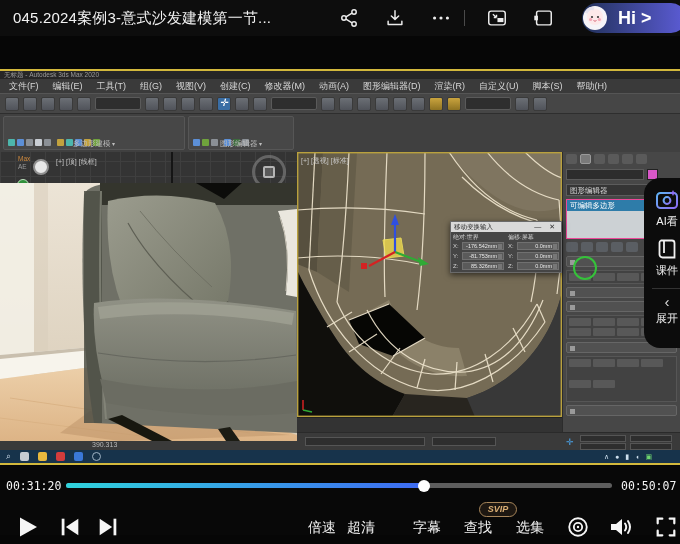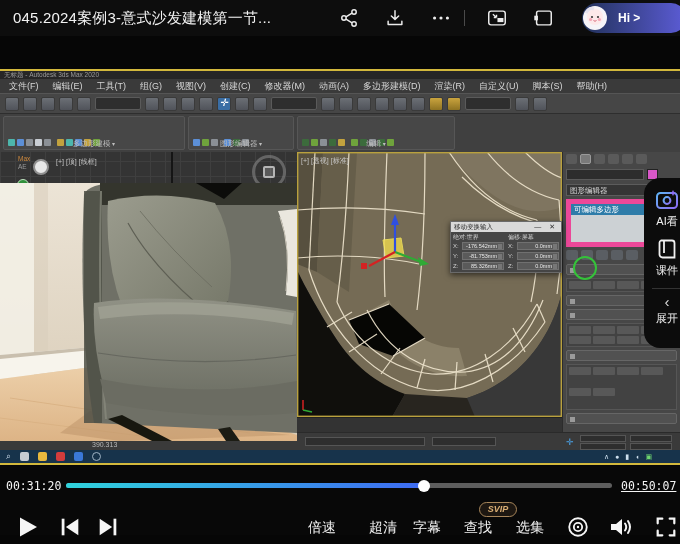--- a/index.html
+++ b/index.html
@@ -8,21 +8,21 @@
          font-family:"Liberation Sans",sans-serif;color:#e8e8e8;}
   .abs{position:absolute;}
 
   
   #top-bar{left:0;top:0;width:680px;height:36px;background:#0d0d0d;z-index:60;}
   #vid-title{left:13px;top:9px;font-size:15px;color:#f2f2f2;letter-spacing:.2px;white-space:nowrap;}
   .tb-ic{top:7px;width:22px;height:22px;cursor:pointer;}
   .tb-div{left:464px;top:10px;width:1px;height:16px;background:#4a4a4a;}
   #assistant-pill{left:582px;top:3px;width:104px;height:30px;border-radius:15px;
       background:linear-gradient(90deg,#21315a,#5c5cd6);display:flex;align-items:center;z-index:61;}
-  #assistant-pill .hi{font-size:12px;font-weight:bold;color:#fff;margin-left:10px;text-align:right;}
+  #assistant-pill .hi{font-size:18px;font-weight:bold;color:#fff;margin-left:10px;text-align:right;}
 
   
   #max-window{left:0;top:69px;width:680px;height:396px;background:#3d3d3d;
       border-top:2px solid #d2b83c;border-bottom:2px solid #d2b83c;z-index:10;}
   #mx-titlebar{left:0;top:0;width:680px;height:8px;background:#262626;font-size:6.5px;color:#9a9a9a;
       line-height:8px;padding-left:4px;white-space:nowrap;}
   #mx-menubar{left:0;top:8px;width:680px;height:14px;background:#3a3a3a;display:flex;align-items:center;
       padding:0 4px;gap:4px;}
   #mx-menubar span{font-size:9px;color:#d6d6d6;padding:0 5px;white-space:nowrap;}
   #mx-toolbar{left:0;top:22px;width:680px;height:20px;background:#464646;display:flex;align-items:center;
@@ -68,21 +68,21 @@
   #cmd-panel{left:562px;top:81px;width:118px;height:298px;background:#474747;border-left:1px solid #2c2c2c;
       padding:2px 3px;}
   .cp-tabs{display:flex;gap:3px;height:11px;margin-bottom:3px;}
   .cp-tab{width:11px;height:10px;background:#5a5a5a;border-radius:2px;}
   .cp-tab.on{background:#7a7a7a;border:1px solid #9a9a9a;}
   .cp-name-row{display:flex;gap:3px;align-items:center;height:13px;margin-bottom:3px;}
   .cp-name{width:78px;height:11px;background:#2d2d2d;border:1px solid #5a5a5a;}
   .cp-swatch{width:11px;height:11px;background:#d857c8;border:1px solid #222;}
   .cp-drop{height:12px;background:#353535;border:1px solid #5c5c5c;font-size:7.5px;color:#d8d8d8;
       line-height:11px;padding:0 3px;display:flex;justify-content:space-between;margin-bottom:3px;}
-  .cp-stack{height:48px;background:#ccd1d4;border:5px solid #ec4899;margin-bottom:3px;}
+  .cp-stack{height:40px;background:#ccd1d4;border:1px solid #ec4899;margin-bottom:3px;}
   .cp-stack .sel-row{height:11px;background:#2e7ca9;color:#fff;font-size:7.5px;line-height:11px;
       padding-left:3px;white-space:nowrap;overflow:hidden;}
   .cp-btnrow{display:flex;gap:3px;margin-bottom:4px;}
   .cp-btn{width:12px;height:10px;background:#5a5e63;border-radius:2px;}
   .rollout{height:11px;background:#515151;border:1px solid #666;border-radius:2px;margin-bottom:3px;
       position:relative;}
   .rollout::before{content:"";position:absolute;left:3px;top:3px;width:5px;height:5px;background:#9a9a9a;}
   .cp-box{background:#424242;border:1px solid #565656;margin-bottom:3px;display:flex;flex-wrap:wrap;
       gap:2px;padding:2px;}
   .cp-chip{width:22px;height:8px;background:#585858;border-radius:1px;}
@@ -125,21 +125,21 @@
   #ai-panel{left:644px;top:178px;width:46px;height:170px;background:#0c0c0c;border-radius:16px 0 0 16px;
       z-index:70;display:flex;flex-direction:column;align-items:center;padding-top:10px;}
   #ai-panel .lbl{font-size:11px;color:#f0f0f0;margin:2px 0 8px 0;}
   #ai-divider{width:30px;height:1px;background:#333;margin:2px 0 6px 0;}
   #expand-chevron{font-size:15px;color:#dcdcdc;line-height:14px;}
 
   
   #bottom-bar{left:0;top:466px;width:680px;height:69px;background:#080808;z-index:60;}
   .ptime{top:13px;font-size:11.5px;color:#f5f5f5;font-family:"DejaVu Sans Mono",monospace;}
   #time-cur{left:6px;}
-  #time-total{left:621px;text-decoration:underline;}
+  #time-total{left:621px;}
   #progress-track{left:66px;top:17px;width:546px;height:5px;border-radius:3px;background:#5d5d5d;}
   #progress-fill{left:0;top:0;height:5px;border-radius:3px;width:65.5%;
       background:linear-gradient(90deg,#2fd3dc,#3e6af2);}
   #progress-dot{left:calc(65.5% - 6px);top:-3.5px;width:12px;height:12px;border-radius:50%;background:#fff;}
   .ctl{top:48px;height:26px;cursor:pointer;}
   .ctl-txt{font-size:14px;color:#f2f2f2;line-height:26px;text-align:center;width:38px;cursor:pointer;}
   #svip-badge{left:479px;top:36px;width:38px;height:15px;border:1px solid #a8865a;border-radius:8px;
       background:#1d1711;color:#d9ae74;font-size:9px;font-style:italic;font-weight:bold;text-align:center;
       line-height:13px;z-index:61;}
 </style>
@@ -154,21 +154,21 @@
     </div>
     <div id="mx-menubar" class="abs">
       <span>文件(F)</span>
       <span>编辑(E)</span>
       <span>工具(T)</span>
       <span>组(G)</span>
       <span>视图(V)</span>
       <span>创建(C)</span>
       <span>修改器(M)</span>
       <span>动画(A)</span>
-      <span>多边形建模(D)</span>
+      <span>图形编辑器(D)</span>
       <span>渲染(R)</span>
       <span>自定义(U)</span>
       <span>脚本(S)</span>
       <span>帮助(H)</span>
     </div>
 
     <div id="mx-toolbar" class="abs">
       <i class="mtool"></i>
       <i class="mtool"></i>
       <i class="mtool"></i>
@@ -199,25 +199,20 @@
     <div id="mx-ribbon" class="abs">
       <div class="rgroup" style="width:182px">
         <i class="chip c-teal"></i><i class="chip c-blue"></i><i class="chip c-gray"></i><i class="chip c-wht"></i><i class="chip c-gray"></i>
         <i class="chip c-gold"></i><i class="chip c-teal"></i><i class="chip c-blue"></i><i class="chip c-gold"></i><i class="chip c-green"></i>
         <div class="rlabel">多边形建模</div>
       </div>
       <div class="rgroup" style="width:106px">
         <i class="chip c-blue"></i><i class="chip c-green"></i><i class="chip c-gray"></i>
         <i class="chip c-blue"></i><i class="chip c-dkg"></i><i class="chip c-gray"></i>
         <div class="rlabel">图形编辑器</div>
-      </div>
-      <div class="rgroup" style="width:158px">
-        <i class="chip c-dkg"></i><i class="chip c-green"></i><i class="chip c-gray"></i><i class="chip c-dkg"></i><i class="chip c-gold"></i>
-        <i class="chip c-green"></i><i class="chip c-dkg"></i><i class="chip c-gray"></i><i class="chip c-dkg"></i><i class="chip c-green"></i>
-        <div class="rlabel">编辑</div>
       </div>
     </div>
 
     <div id="vp-left" class="abs"></div>
     <div id="vp-divider" class="abs"></div>
     <div class="abs vp-label" style="left:56px;top:86px">[+] [顶] [线框]</div>
     <div class="abs mini-badge" style="left:18px;top:84px">Max</div>
     <div class="abs mini-badge" style="left:18px;top:92px;color:#9a9a9a">AE</div>
     <div id="ic-bucket" class="abs"></div>
     <div id="ic-greenball" class="abs"></div>
@@ -550,21 +545,21 @@
     <svg class="abs ctl" style="left:58px;width:24px" viewBox="0 0 26 26">
       <rect x="4" y="4" width="3" height="18" fill="#f5f5f5"></rect>
       <polygon points="22,4 8.5,13 22,22" fill="#f5f5f5"></polygon>
     </svg>
     <svg class="abs ctl" style="left:96px;width:24px" viewBox="0 0 26 26">
       <polygon points="4,4 17.5,13 4,22" fill="#f5f5f5"></polygon>
       <rect x="19" y="4" width="3" height="18" fill="#f5f5f5"></rect>
     </svg>
 
     <span class="abs ctl ctl-txt" style="left:303px">倍速</span>
-    <span class="abs ctl ctl-txt" style="left:364px">超清</span>
+    <span class="abs ctl ctl-txt" style="left:342px">超清</span>
     <span class="abs ctl ctl-txt" style="left:408px">字幕</span>
     <span class="abs ctl ctl-txt" style="left:459px">查找</span>
     <span id="svip-badge" class="abs">SVIP</span>
     <span class="abs ctl ctl-txt" style="left:511px">选集</span>
 
     <svg class="abs ctl" style="left:566px;width:24px" viewBox="0 0 26 26">
       <circle cx="13" cy="13" r="9.5" fill="none" stroke="#f5f5f5" stroke-width="2"></circle>
       <circle cx="13" cy="13" r="4.5" fill="none" stroke="#f5f5f5" stroke-width="2"></circle>
       <circle cx="13" cy="13" r="1.3" fill="#f5f5f5"></circle>
     </svg>

